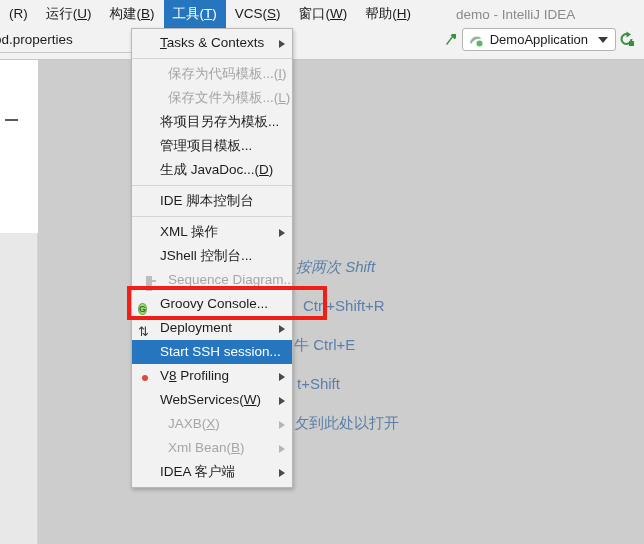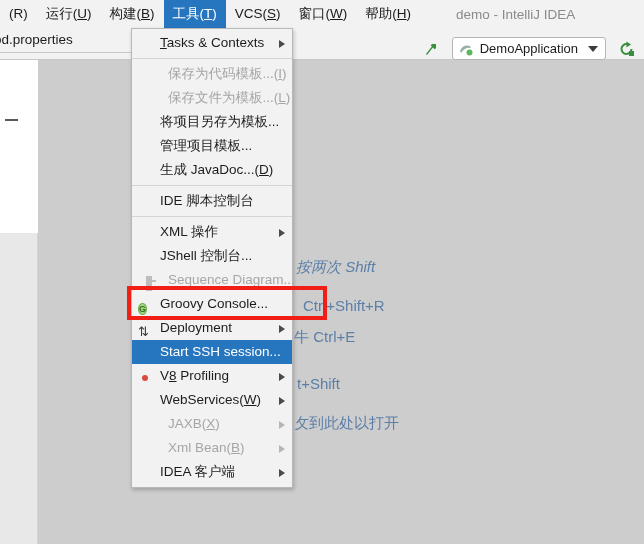--- a/index.html
+++ b/index.html
@@ -42,21 +42,21 @@
     background: #f2f2f2;
     border-bottom: 1px solid #c9c9c9;
     overflow: hidden;
   }
   #tab-label {
     position: absolute; left: -6px; top: 4px;
     font-size: 13.5px; color: #1c1c1c; white-space: nowrap;
   }
 
   #tb-right { position: absolute; right: 6px; top: 28px; height: 32px;
-              display: flex; align-items: flex-end; gap: 10px; }
+              display: flex; align-items: flex-start; }
   .tb-icon { width: 22px; height: 22px; display: flex;
              align-items: center; justify-content: center; }
   #run-config {
     display: flex; align-items: center; gap: 6px;
     height: 23px; padding: 0 7px 0 5px;
     background: #ffffff; border: 1px solid #b5b5b5; border-radius: 3px;
     font-size: 13px; color: #1b1b1b; white-space: nowrap;
   }
   .caret-dn {
     width: 0; height: 0; margin-left: 4px;
@@ -169,21 +169,21 @@
 </div>
 <div id="left-rail-lower">
   
   
 </div>
 <div id="editor-bg"></div>
 
 <div id="hints">
     <div class="hint" style="left: 296px; top: 258px; font-style: italic;">按两次 Shift</div>
     <div class="hint" style="left: 303px; top: 297px;">Ctrl+Shift+R</div>
-    <div class="hint" style="left: 294px; top: 328px;">牛 Ctrl+E</div>
+    <div class="hint" style="left: 294px; top: 336px;">牛 Ctrl+E</div>
     <div class="hint" style="left: 297px; top: 375px;">t+Shift</div>
     <div class="hint" style="left: 294px; top: 414px;">攵到此处以打开</div>
   </div>
 
 <div id="menubar">
   <div id="mb-items" style="display:flex;align-items:center;">
       <div class="mb-item">(R)</div>
       <div class="mb-item">运行(<u>U</u>)</div>
       <div class="mb-item">构建(<u>B</u>)</div>
       <div class="mb-item active">工具(<u>T</u>)</div>

